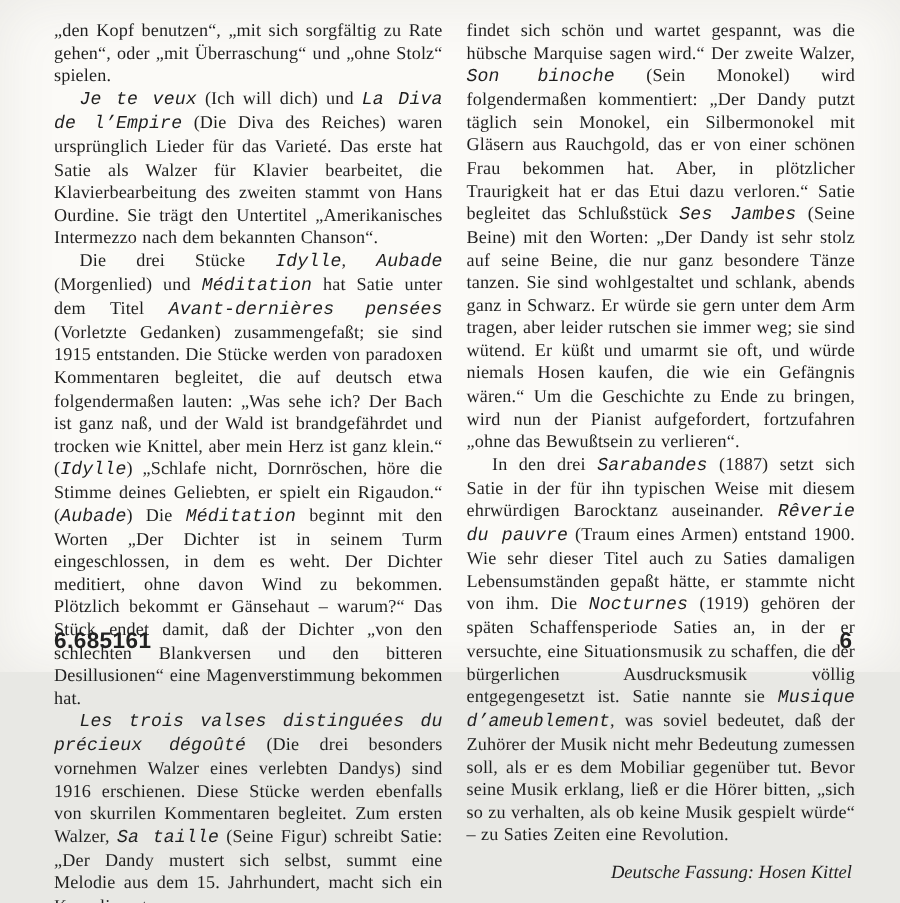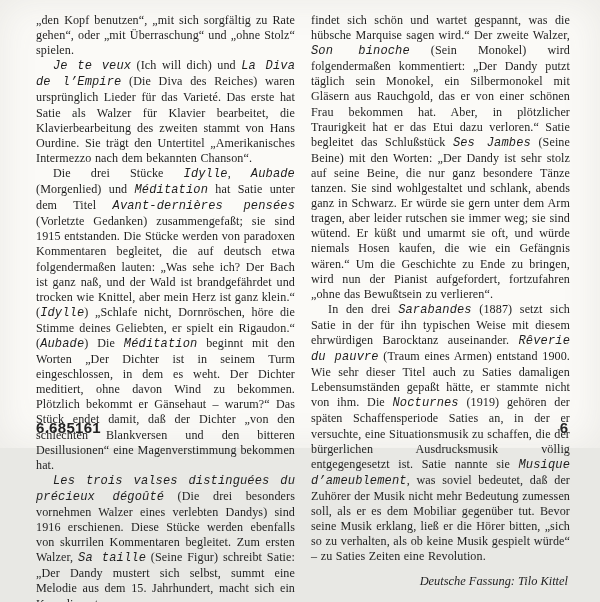--- a/index.html
+++ b/index.html
@@ -85,20 +85,20 @@
         <p class="para"><span>„den Kopf benutzen“, „mit sich sorgfältig zu Rate gehen“, oder „mit Überraschung“ und „ohne Stolz“ spielen.</span></p>
         <p class="para indent"><span class="it">Je te veux</span><span> (Ich will dich) und </span><span class="it">La Diva de l’Empire</span><span> (Die Diva des Reiches) waren ursprünglich Lieder für das Varieté. Das erste hat Satie als Walzer für Klavier bearbeitet, die Klavierbearbeitung des zweiten stammt von Hans Ourdine. Sie trägt den Untertitel „Amerikanisches Intermezzo nach dem bekannten Chanson“.</span></p>
         <p class="para indent"><span>Die drei Stücke </span><span class="it">Idylle</span><span>, </span><span class="it">Aubade</span><span> (Morgenlied) und </span><span class="it">Méditation</span><span> hat Satie unter dem Titel </span><span class="it">Avant-dernières pensées</span><span> (Vorletzte Gedanken) zusammengefaßt; sie sind 1915 entstanden. Die Stücke werden von paradoxen Kommentaren begleitet, die auf deutsch etwa folgendermaßen lauten: „Was sehe ich? Der Bach ist ganz naß, und der Wald ist brandgefährdet und trocken wie Knittel, aber mein Herz ist ganz klein.“ (</span><span class="it">Idylle</span><span>) „Schlafe nicht, Dornröschen, höre die Stimme deines Geliebten, er spielt ein Rigaudon.“ (</span><span class="it">Aubade</span><span>) Die </span><span class="it">Méditation</span><span> beginnt mit den Worten „Der Dichter ist in seinem Turm eingeschlossen, in dem es weht. Der Dichter meditiert, ohne davon Wind zu bekommen. Plötzlich bekommt er Gänsehaut – warum?“ Das Stück endet damit, daß der Dichter „von den schlechten Blankversen und den bitteren Desillusionen“ eine Magenverstimmung bekommen hat.</span></p>
         <p class="para indent"><span class="it">Les trois valses distinguées du précieux dégoûté</span><span> (Die drei besonders vornehmen Walzer eines verlebten Dandys) sind 1916 erschienen. Diese Stücke werden ebenfalls von skurrilen Kommentaren begleitet. Zum ersten Walzer, </span><span class="it">Sa taille</span><span> (Seine Figur) schreibt Satie: „Der Dandy mustert sich selbst, summt eine Melodie aus dem 15. Jahrhundert, macht sich ein Kompliment,</span></p>
       </div>
     <div class="col">
       <div>
           <p class="para"><span>findet sich schön und wartet gespannt, was die hübsche Marquise sagen wird.“ Der zweite Walzer, </span><span class="it">Son binoche</span><span> (Sein Monokel) wird folgendermaßen kommentiert: „Der Dandy putzt täglich sein Monokel, ein Silbermonokel mit Gläsern aus Rauchgold, das er von einer schönen Frau bekommen hat. Aber, in plötzlicher Traurigkeit hat er das Etui dazu verloren.“ Satie begleitet das Schlußstück </span><span class="it">Ses Jambes</span><span> (Seine Beine) mit den Worten: „Der Dandy ist sehr stolz auf seine Beine, die nur ganz besondere Tänze tanzen. Sie sind wohlgestaltet und schlank, abends ganz in Schwarz. Er würde sie gern unter dem Arm tragen, aber leider rutschen sie immer weg; sie sind wütend. Er küßt und umarmt sie oft, und würde niemals Hosen kaufen, die wie ein Gefängnis wären.“ Um die Geschichte zu Ende zu bringen, wird nun der Pianist aufgefordert, fortzufahren „ohne das Bewußtsein zu verlieren“.</span></p>
           <p class="para indent"><span>In den drei </span><span class="it">Sarabandes</span><span> (1887) setzt sich Satie in der für ihn typischen Weise mit diesem ehrwürdigen Barocktanz auseinander. </span><span class="it">Rêverie du pauvre</span><span> (Traum eines Armen) entstand 1900. Wie sehr dieser Titel auch zu Saties damaligen Lebensumständen gepaßt hätte, er stammte nicht von ihm. Die </span><span class="it">Nocturnes</span><span> (1919) gehören der späten Schaffensperiode Saties an, in der er versuchte, eine Situationsmusik zu schaffen, die der bürgerlichen Ausdrucksmusik völlig entgegengesetzt ist. Satie nannte sie </span><span class="it">Musique d’ameublement</span><span>, was soviel bedeutet, daß der Zuhörer der Musik nicht mehr Bedeutung zumessen soll, als er es dem Mobiliar gegenüber tut. Bevor seine Musik erklang, ließ er die Hörer bitten, „sich so zu verhalten, als ob keine Musik gespielt würde“ – zu Saties Zeiten eine Revolution.</span></p>
         </div>
-      <p class="signature">Deutsche Fassung: Tilo Kittel</p>
+      <p class="signature">Deutsche Fassung: Hosen Kittel</p>
     </div>
   </div>
   <div class="footer">
     <span class="catalog">6.685161</span>
     <span class="pagenum">6</span>
   </div>
 </div>
 
 </body></html>

